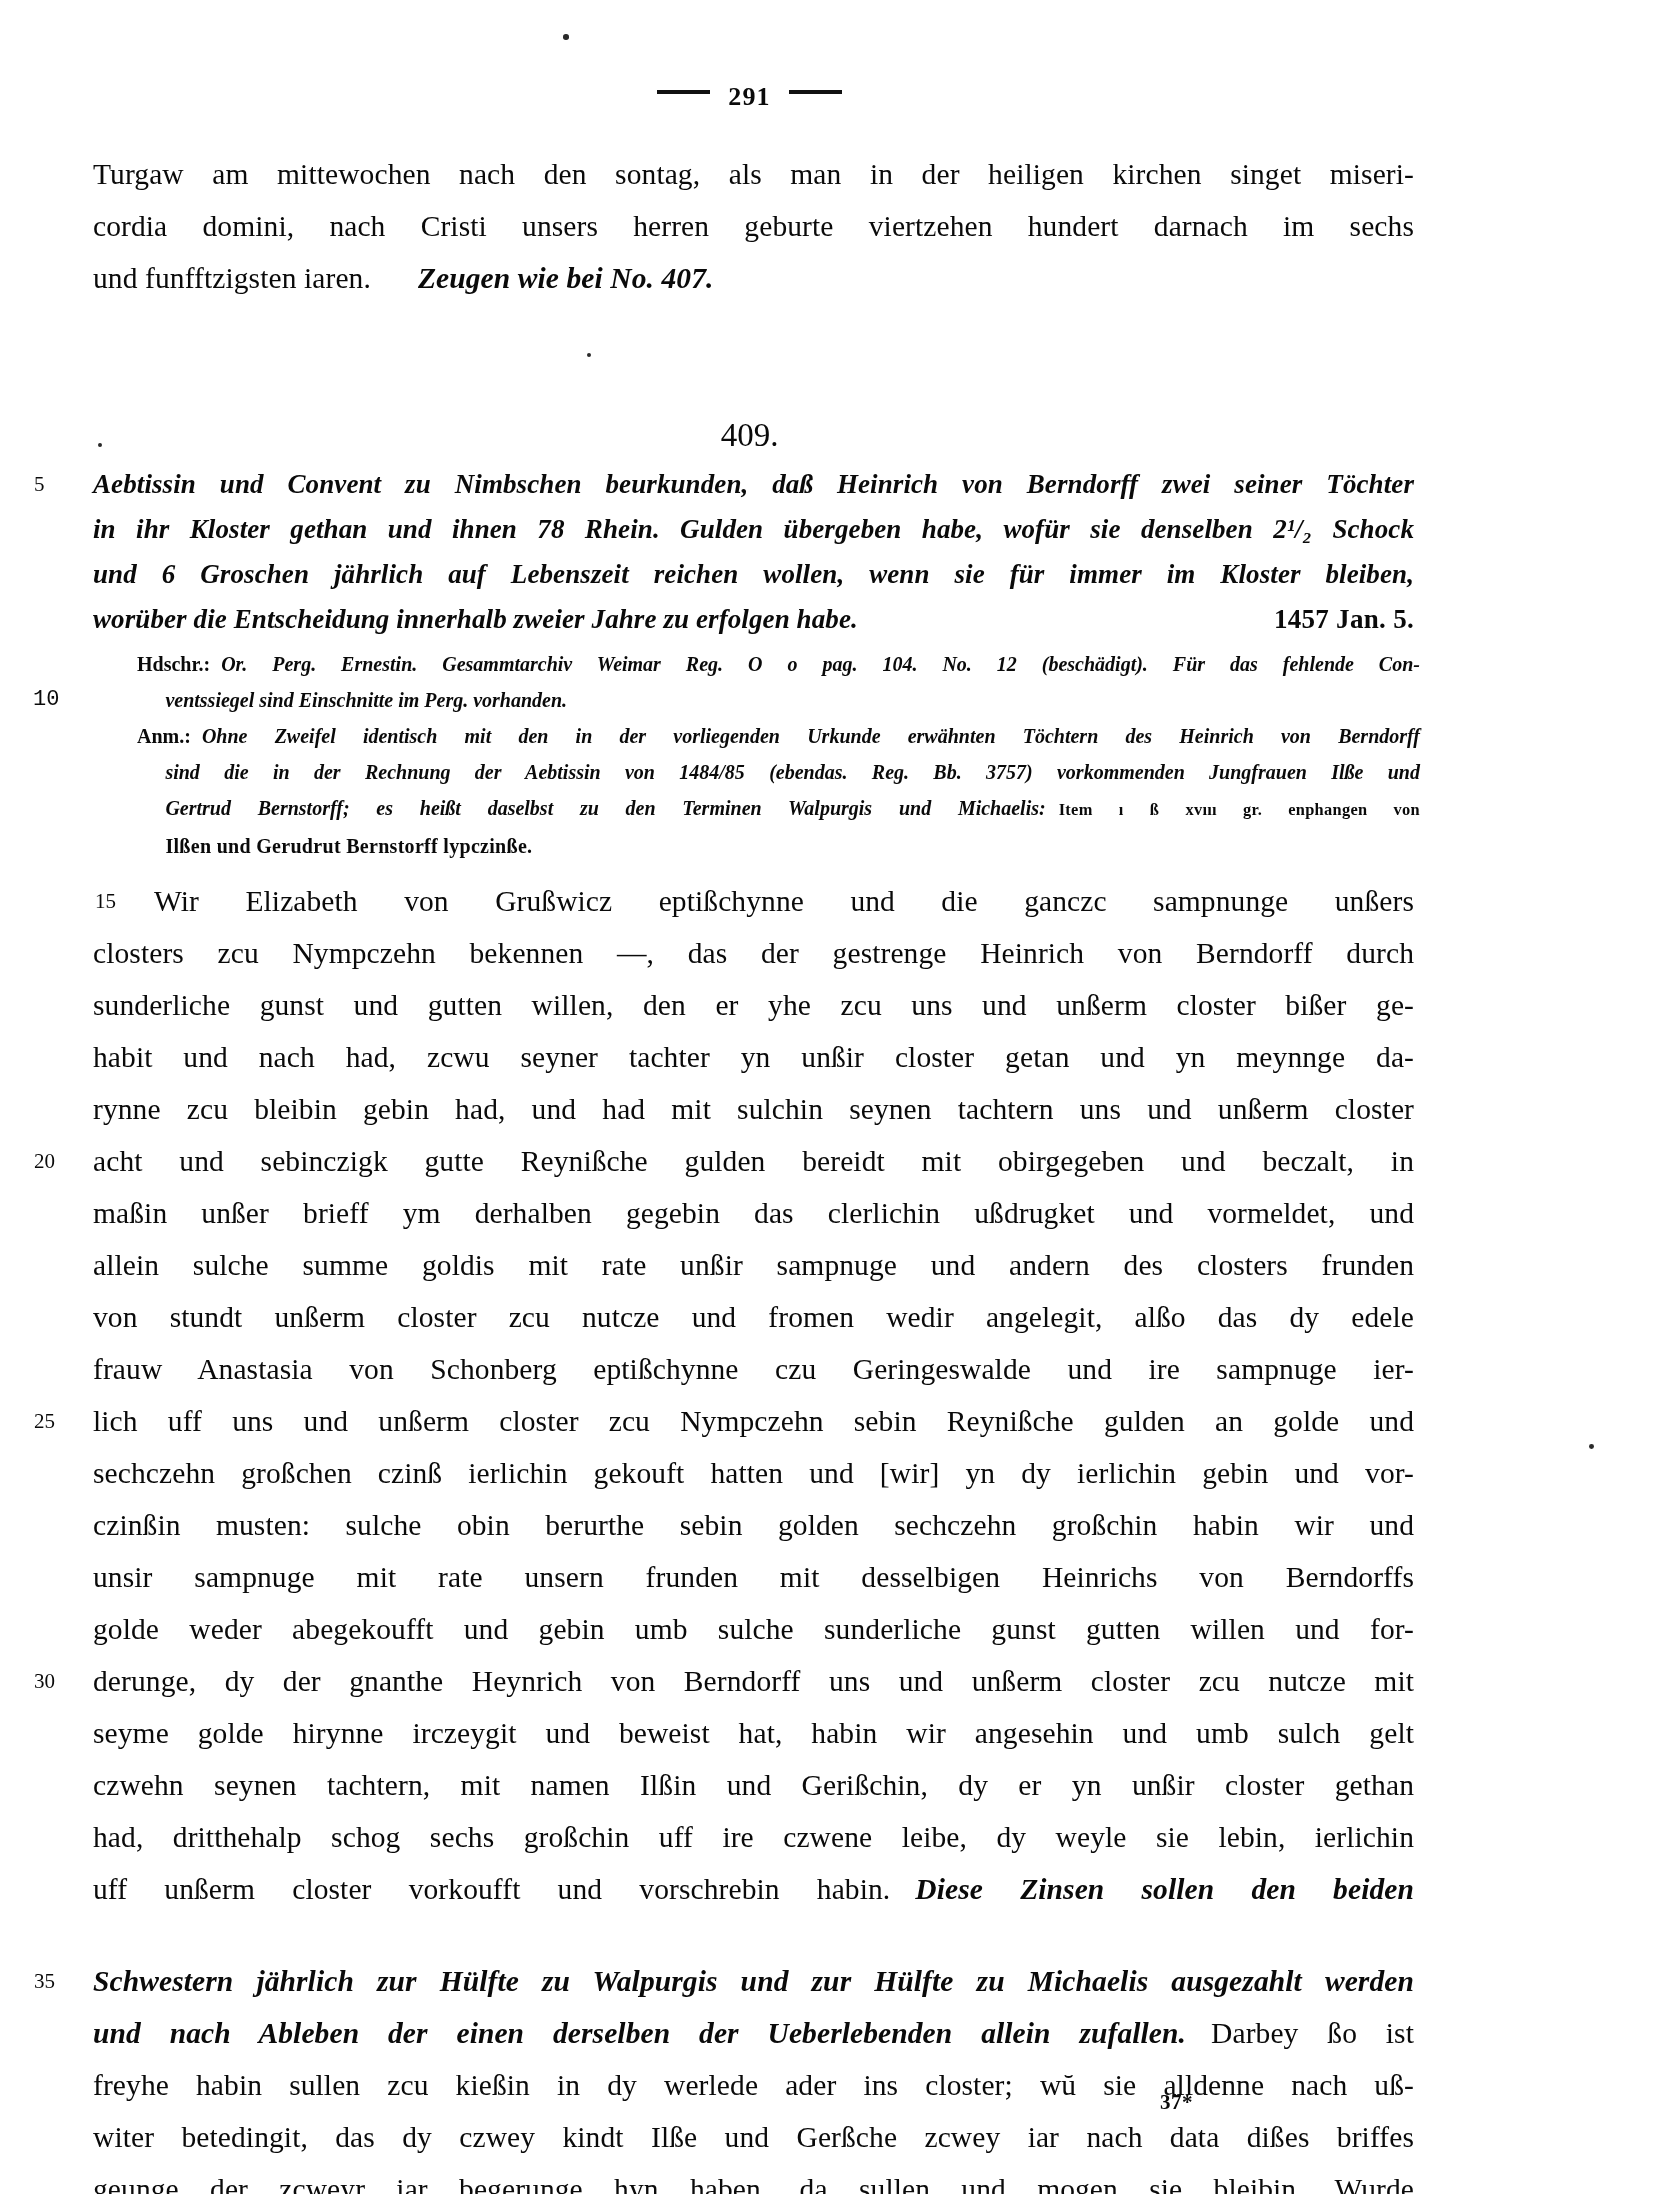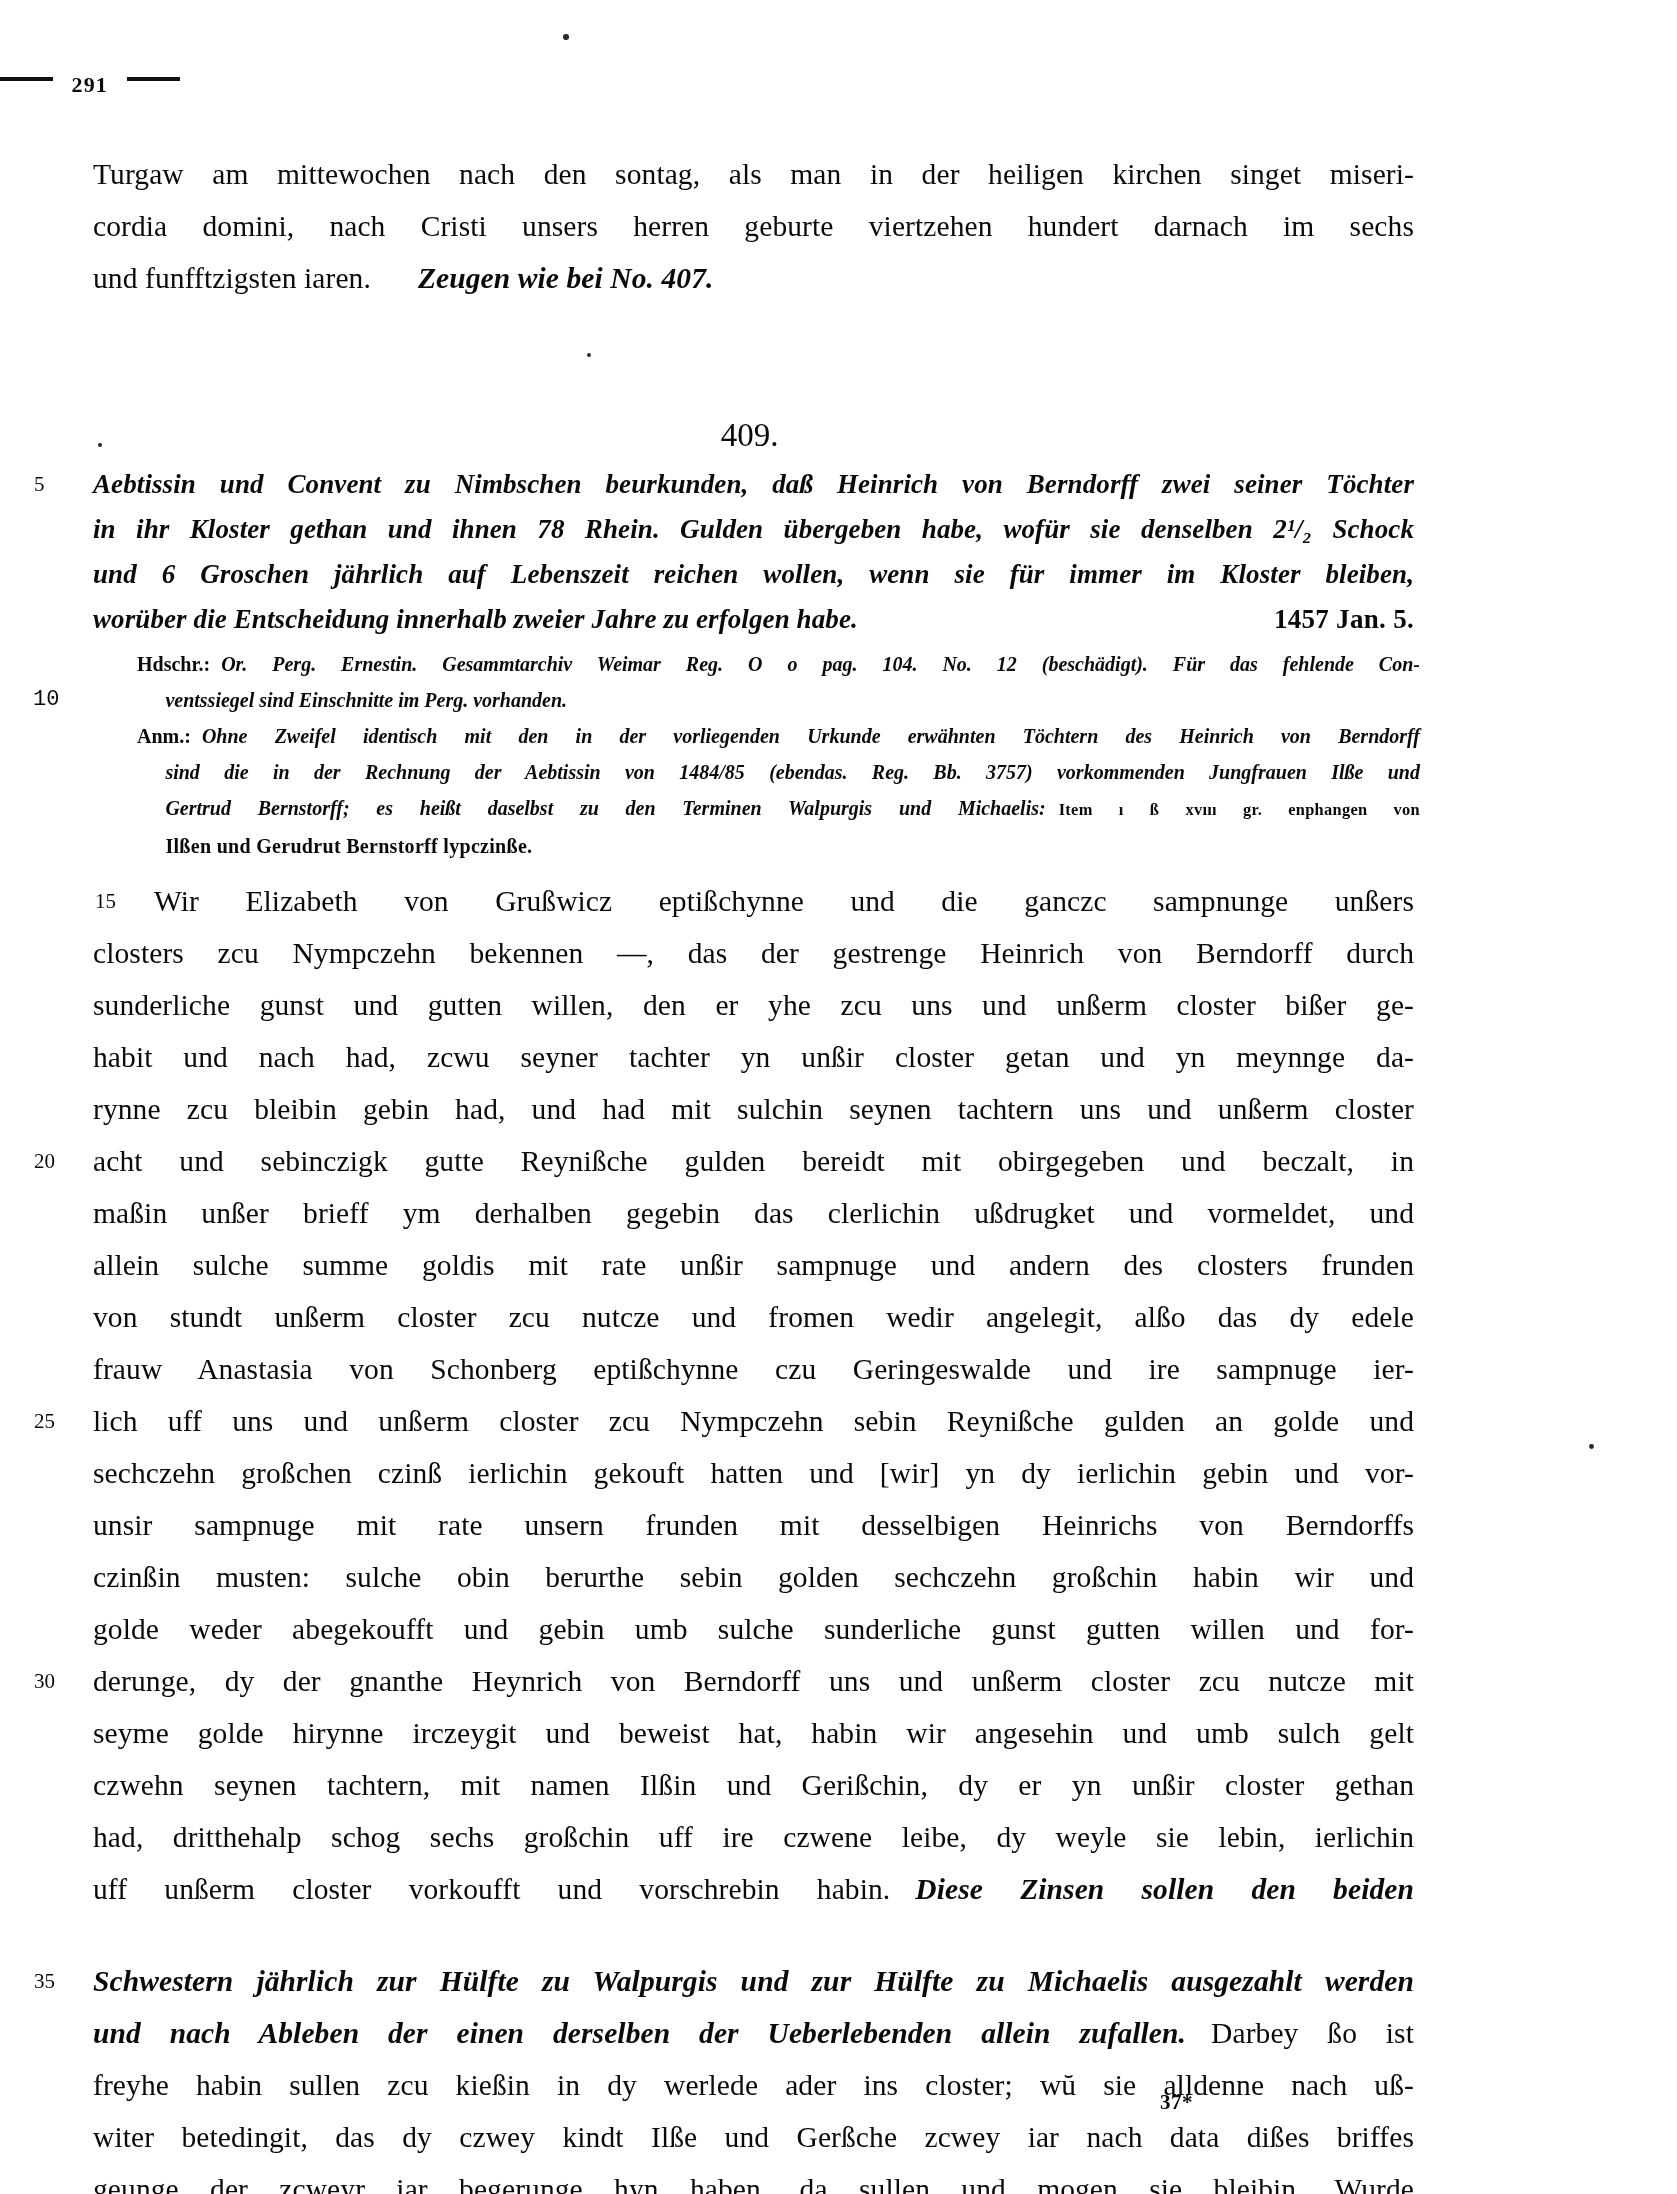--- a/index.html
+++ b/index.html
@@ -20,23 +20,24 @@
     position: absolute;
     left: 0; top: 0;
     width: 1677px;
     height: 2194px;
   }
 
   
   .running-head {
     position: absolute;
     left: 0;
-    top: 72px;
+    top: 82px;
     width: 1499px;
-    font-size: 22px;
+    text-align: center;
+    font-size: 26px;
     font-weight: 700;
     letter-spacing: 1.1px;
   }
   .running-head .rule {
     display: inline-block;
     width: 53px;
     height: 3.8px;
     background: #111;
     vertical-align: 11px;
   }
@@ -245,22 +246,22 @@
     </div>
     <div class="tline just">maßin unßer brieff ym derhalben gegebin das clerlichin ußdrugket und vormeldet, und</div>
     <div class="tline just">allein sulche summe goldis mit rate unßir sampnuge und andern des closters frunden</div>
     <div class="tline just">von stundt unßerm closter zcu nutcze und fromen wedir angelegit, alßo das dy edele</div>
     <div class="tline just">frauw Anastasia von Schonberg eptißchynne czu Geringeswalde und ire sampnuge ier-</div>
 
     <div class="tline just">
       <span class="lnum">25</span><span>lich uff uns und unßerm closter zcu Nympczehn sebin Reynißche gulden an golde und</span>
     </div>
     <div class="tline just">sechczehn großchen czinß ierlichin gekouft hatten und [wir] yn dy ierlichin gebin und vor-</div>
+    <div class="tline just">czinßin musten: sulche obin berurthe sebin golden sechczehn großchin habin wir und</div>
     <div class="tline just">unsir sampnuge mit rate unsern frunden mit desselbigen Heinrichs von Berndorffs</div>
-    <div class="tline just">czinßin musten: sulche obin berurthe sebin golden sechczehn großchin habin wir und</div>
     <div class="tline just">golde weder abegekoufft und gebin umb sulche sunderliche gunst gutten willen und for-</div>
 
     <div class="tline just">
       <span class="lnum">30</span><span>derunge, dy der gnanthe Heynrich von Berndorff uns und unßerm closter zcu nutcze mit</span>
     </div>
     <div class="tline just">seyme golde hirynne irczeygit und beweist hat, habin wir angesehin und umb sulch gelt</div>
     <div class="tline just">czwehn seynen tachtern, mit namen Ilßin und Gerißchin, dy er yn unßir closter gethan</div>
     <div class="tline just">had, dritthehalp schog sechs großchin uff ire czwene leibe, dy weyle sie lebin, ierlichin</div>
 
     <div class="tline just">

